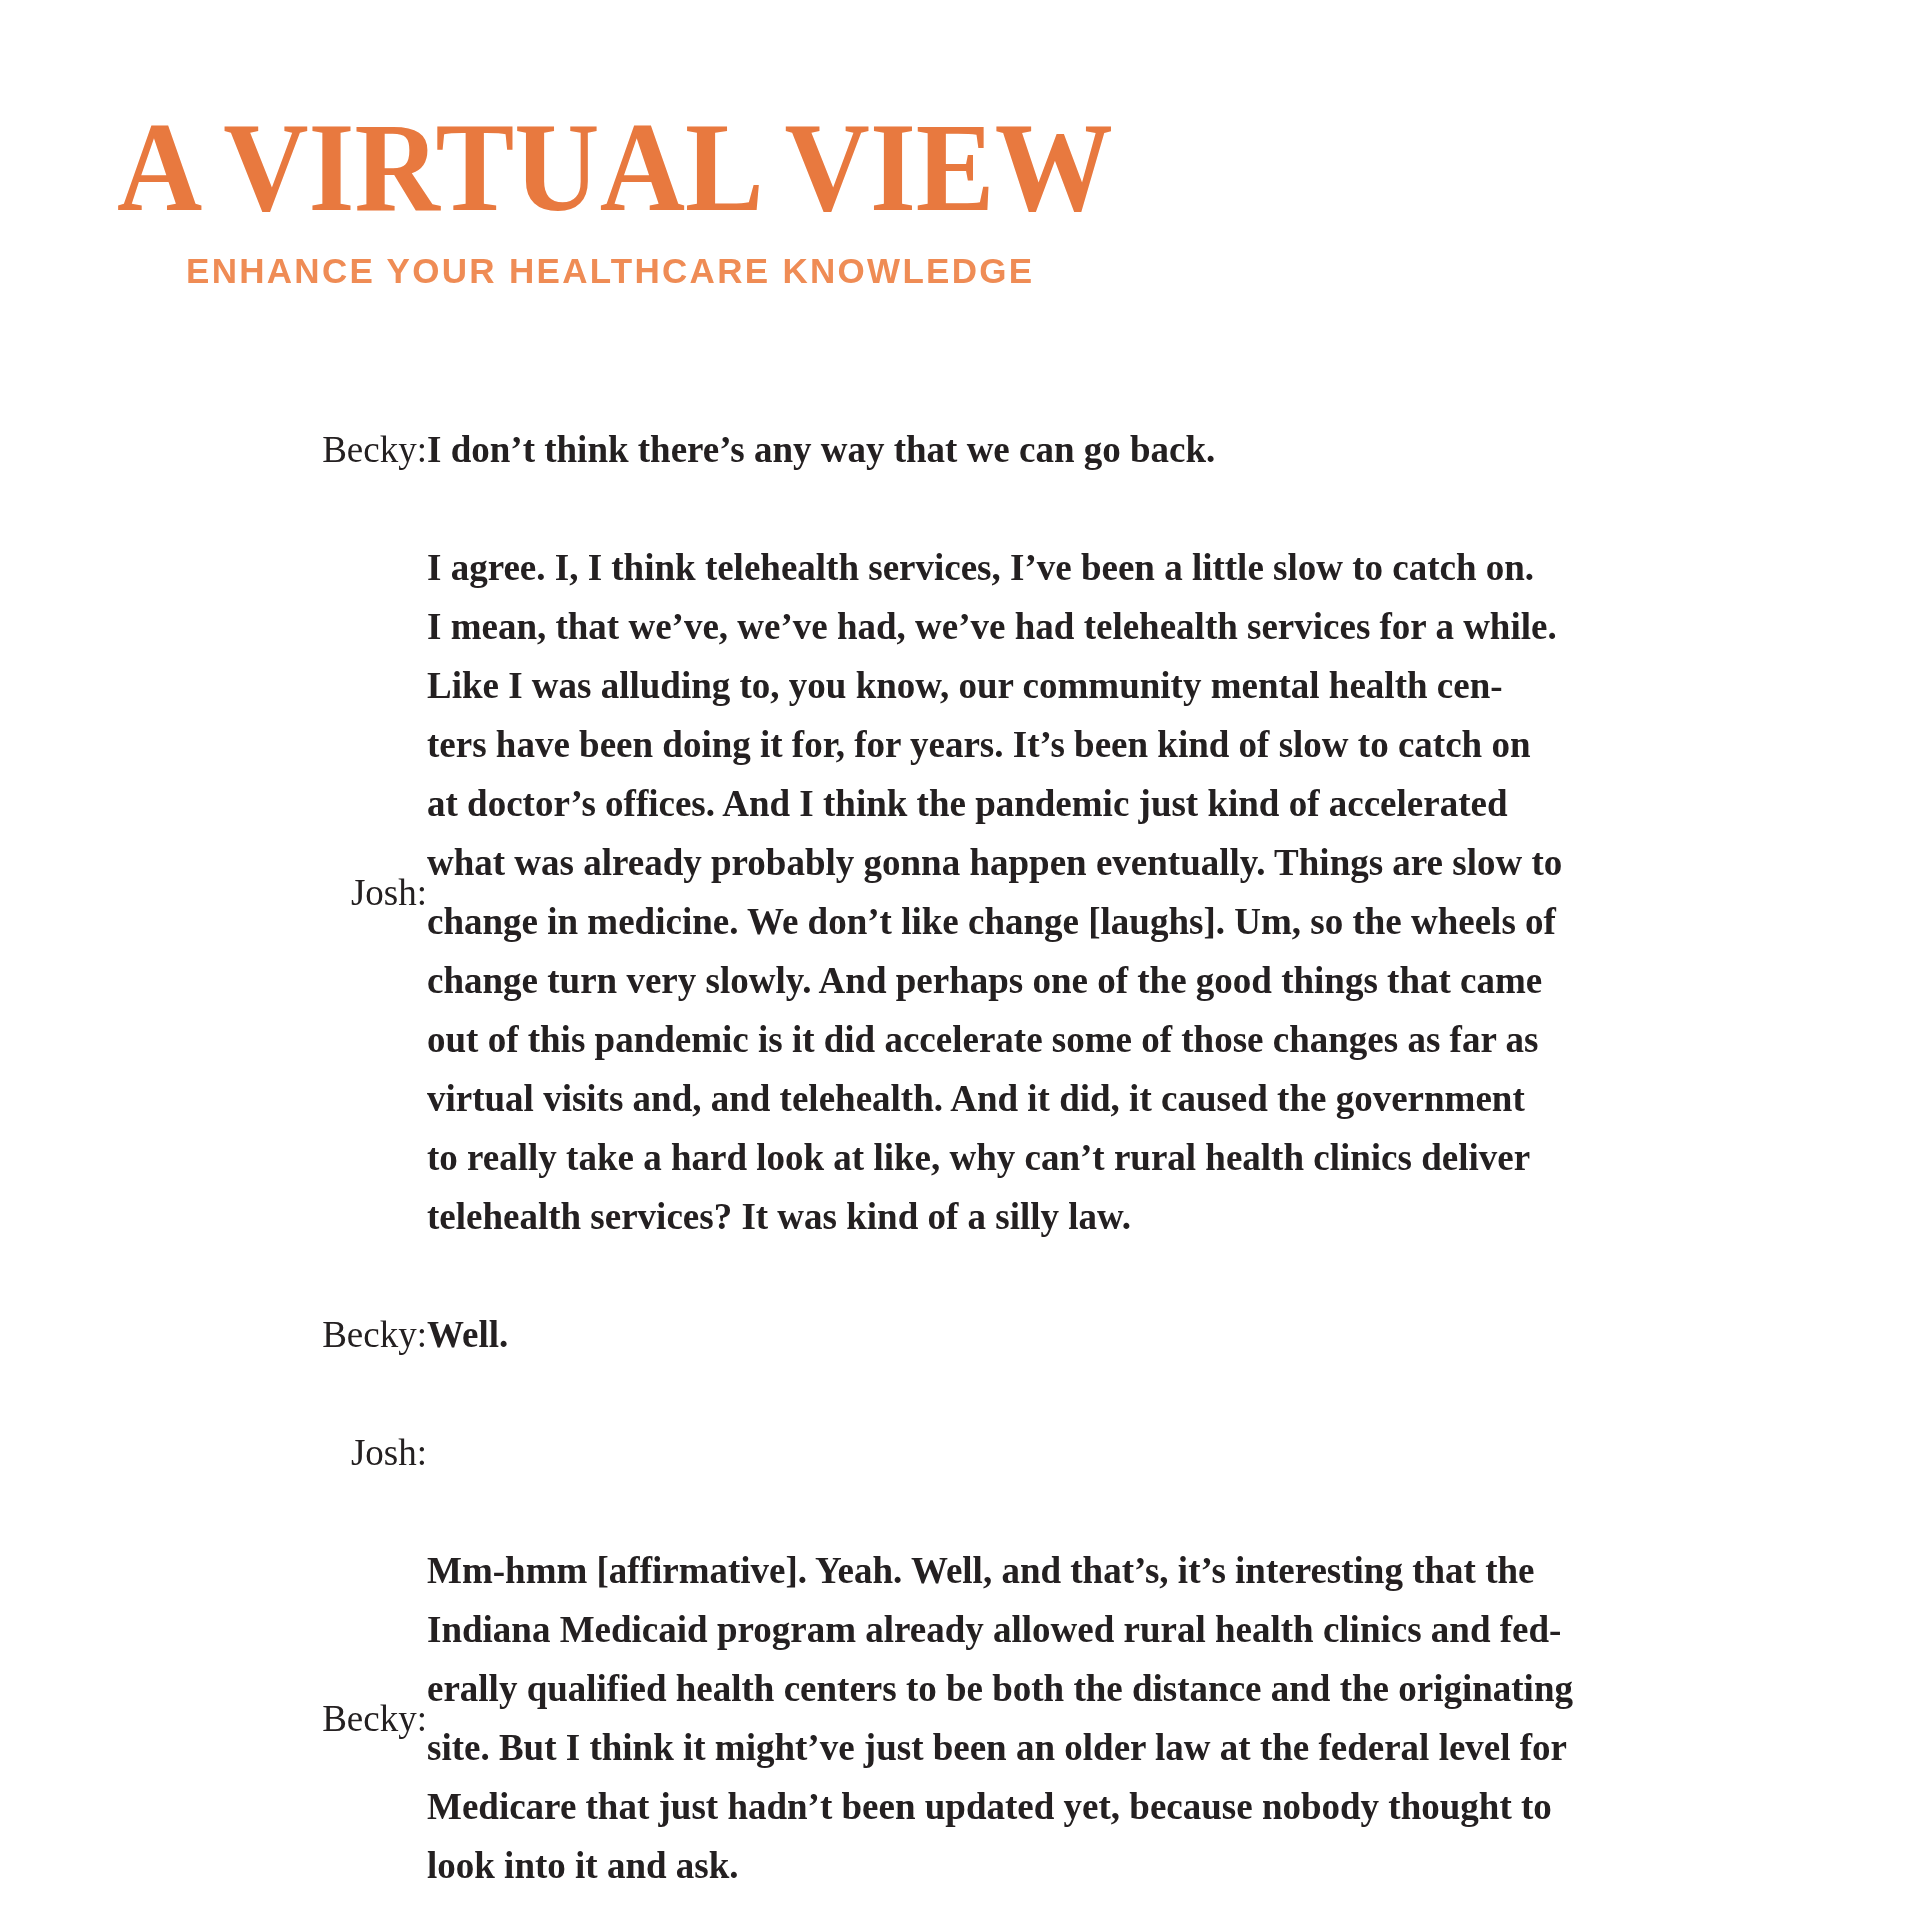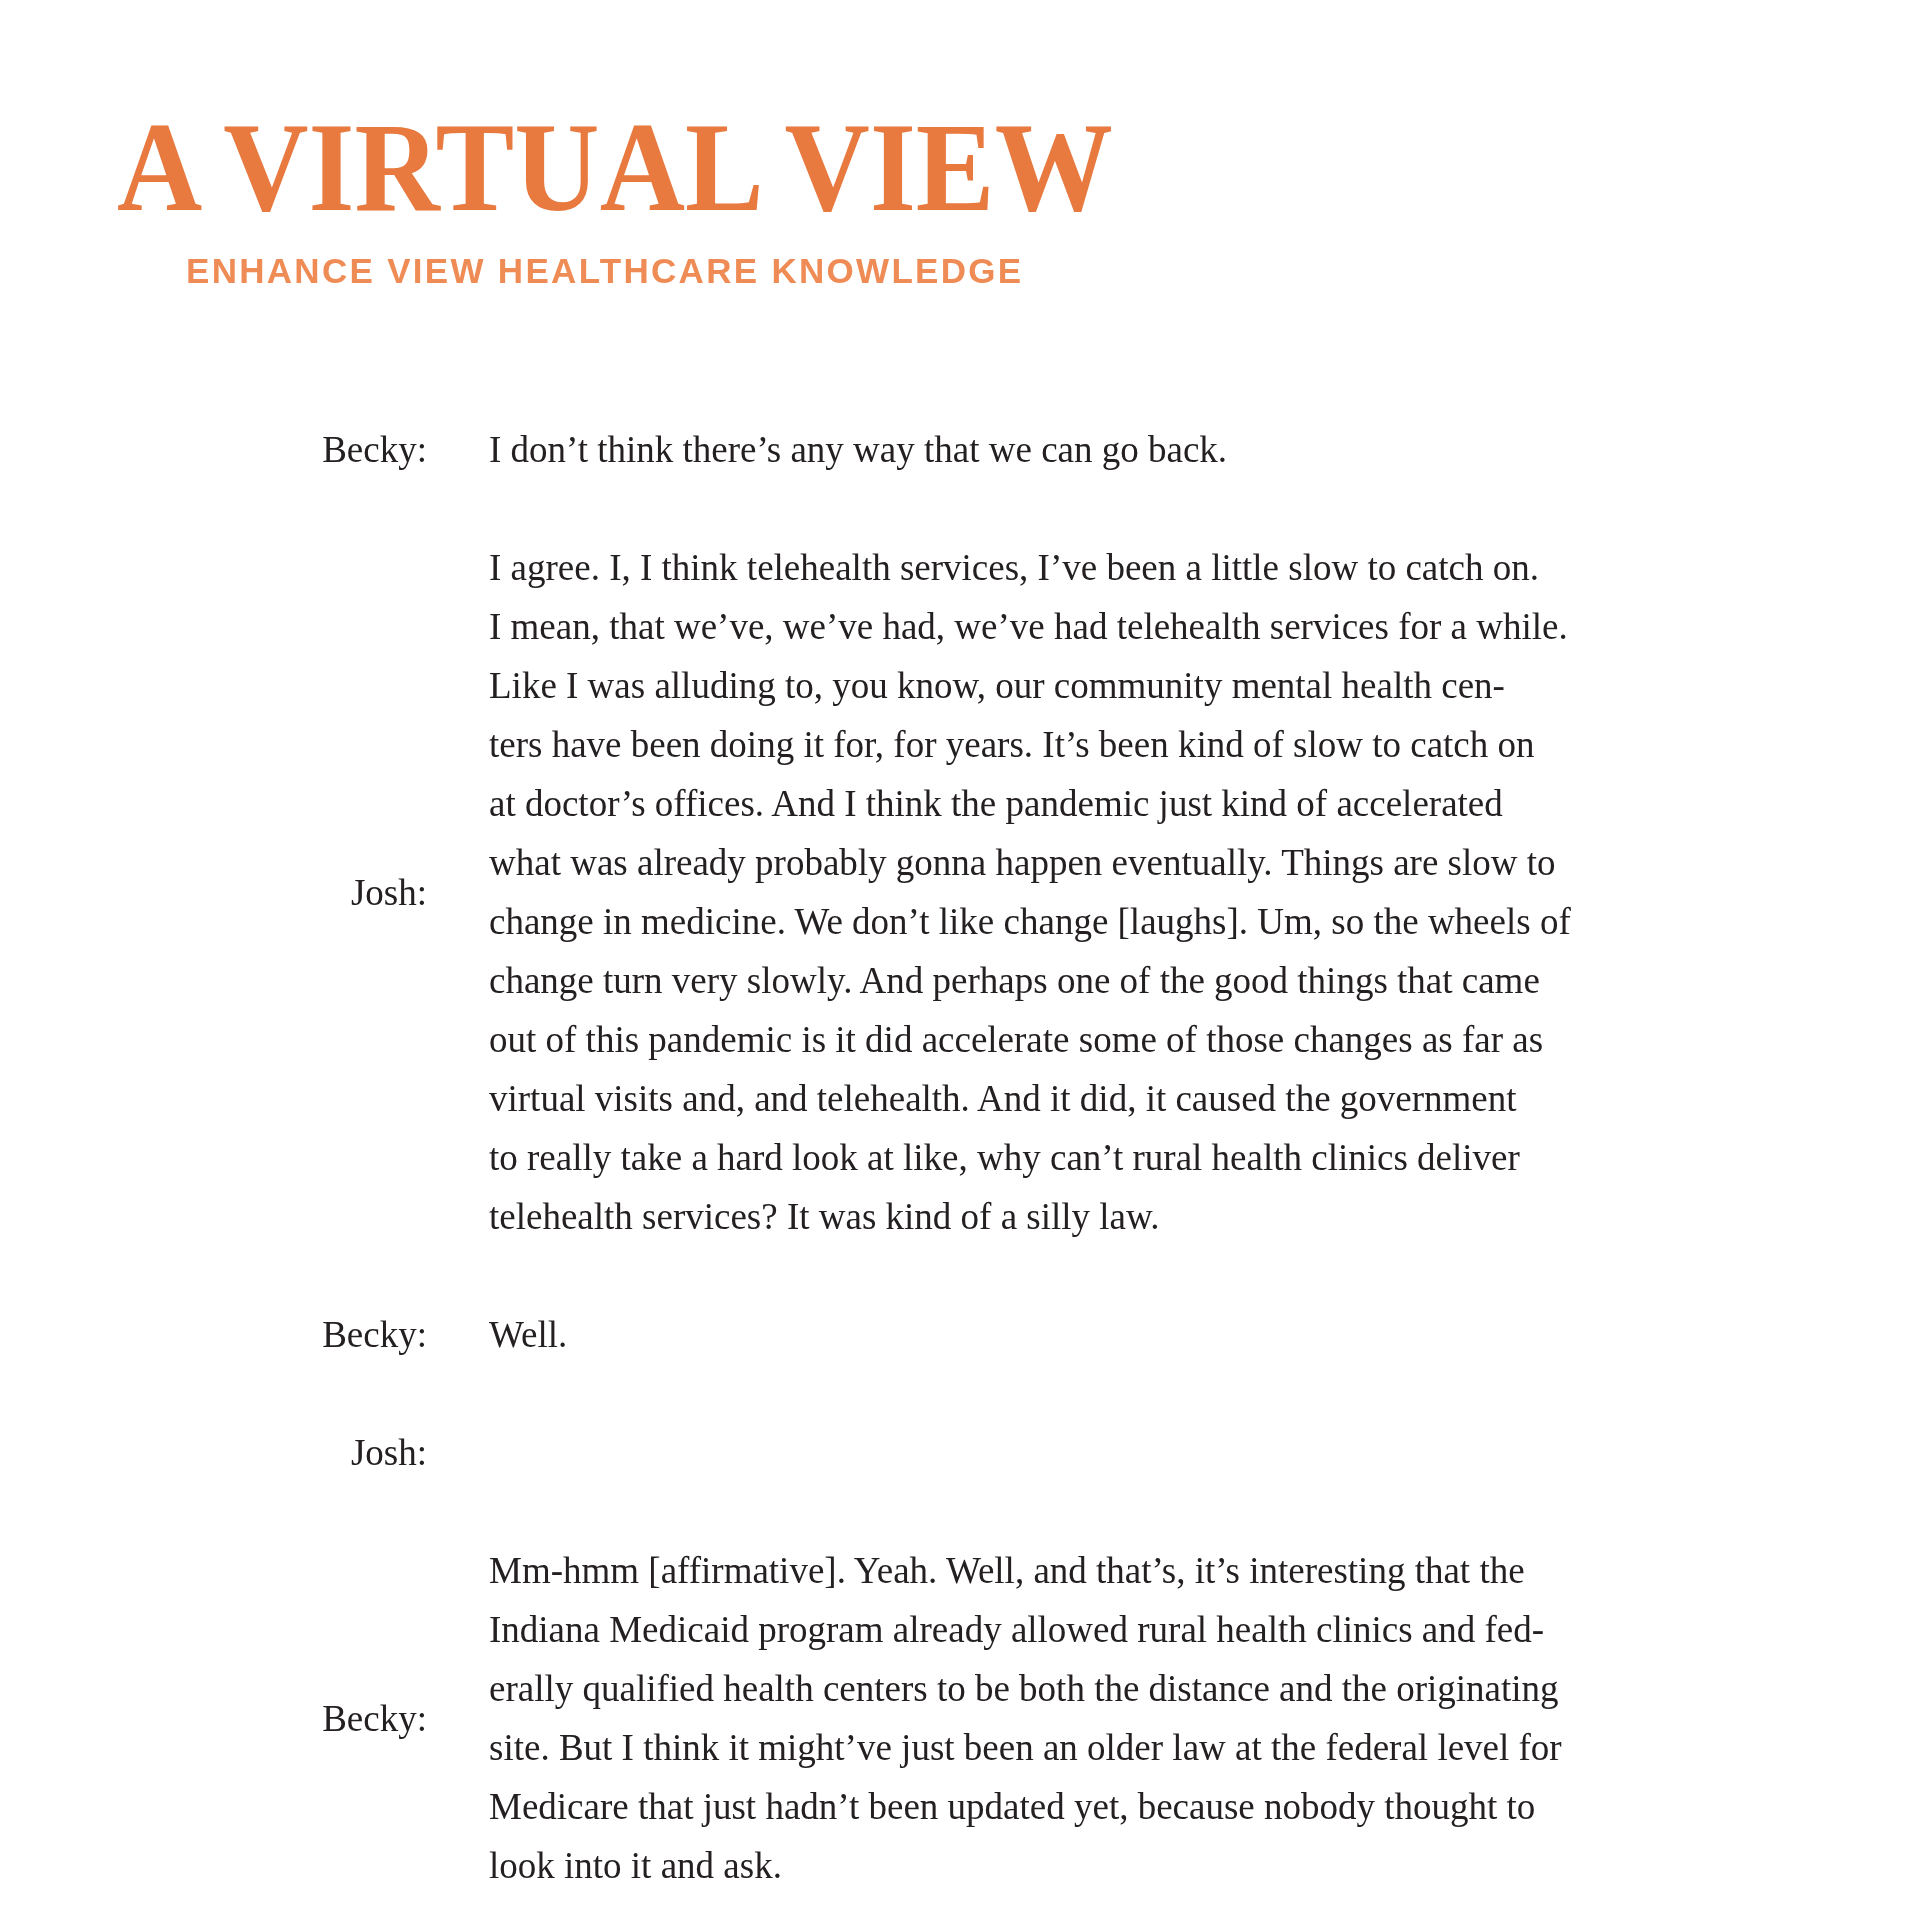--- a/index.html
+++ b/index.html
@@ -58,33 +58,33 @@
   }
   .speaker {
     flex: 0 0 157px;
     width: 157px;
     text-align: right;
     font-size: 37px;
     line-height: 59px;
     color: var(--body-text);
   }
   .speech {
-    margin-left: 62px;
     font-size: 37px;
     line-height: 59px;
     color: var(--body-text);
     white-space: pre;
+    font-weight: bold;
   }
 </style>
 </head>
 <body>
 
 <header>
   <h1 class="doc-title">A VIRTUAL VIEW</h1>
-  <div class="doc-subtitle">ENHANCE VIEW HEALTHCARE KNOWLEDGE</div>
+  <div class="doc-subtitle">ENHANCE YOUR HEALTHCARE KNOWLEDGE</div>
 </header>
 
 <main class="transcript">
   <div class="utterance">
     <div class="speaker">Becky:</div>
     <div class="speech">I don’t think there’s any way that we can go back.</div>
   </div>
   <div class="utterance">
     <div class="speaker">Josh:</div>
     <div class="speech">I agree. I, I think telehealth services, I’ve been a little slow to catch on.

